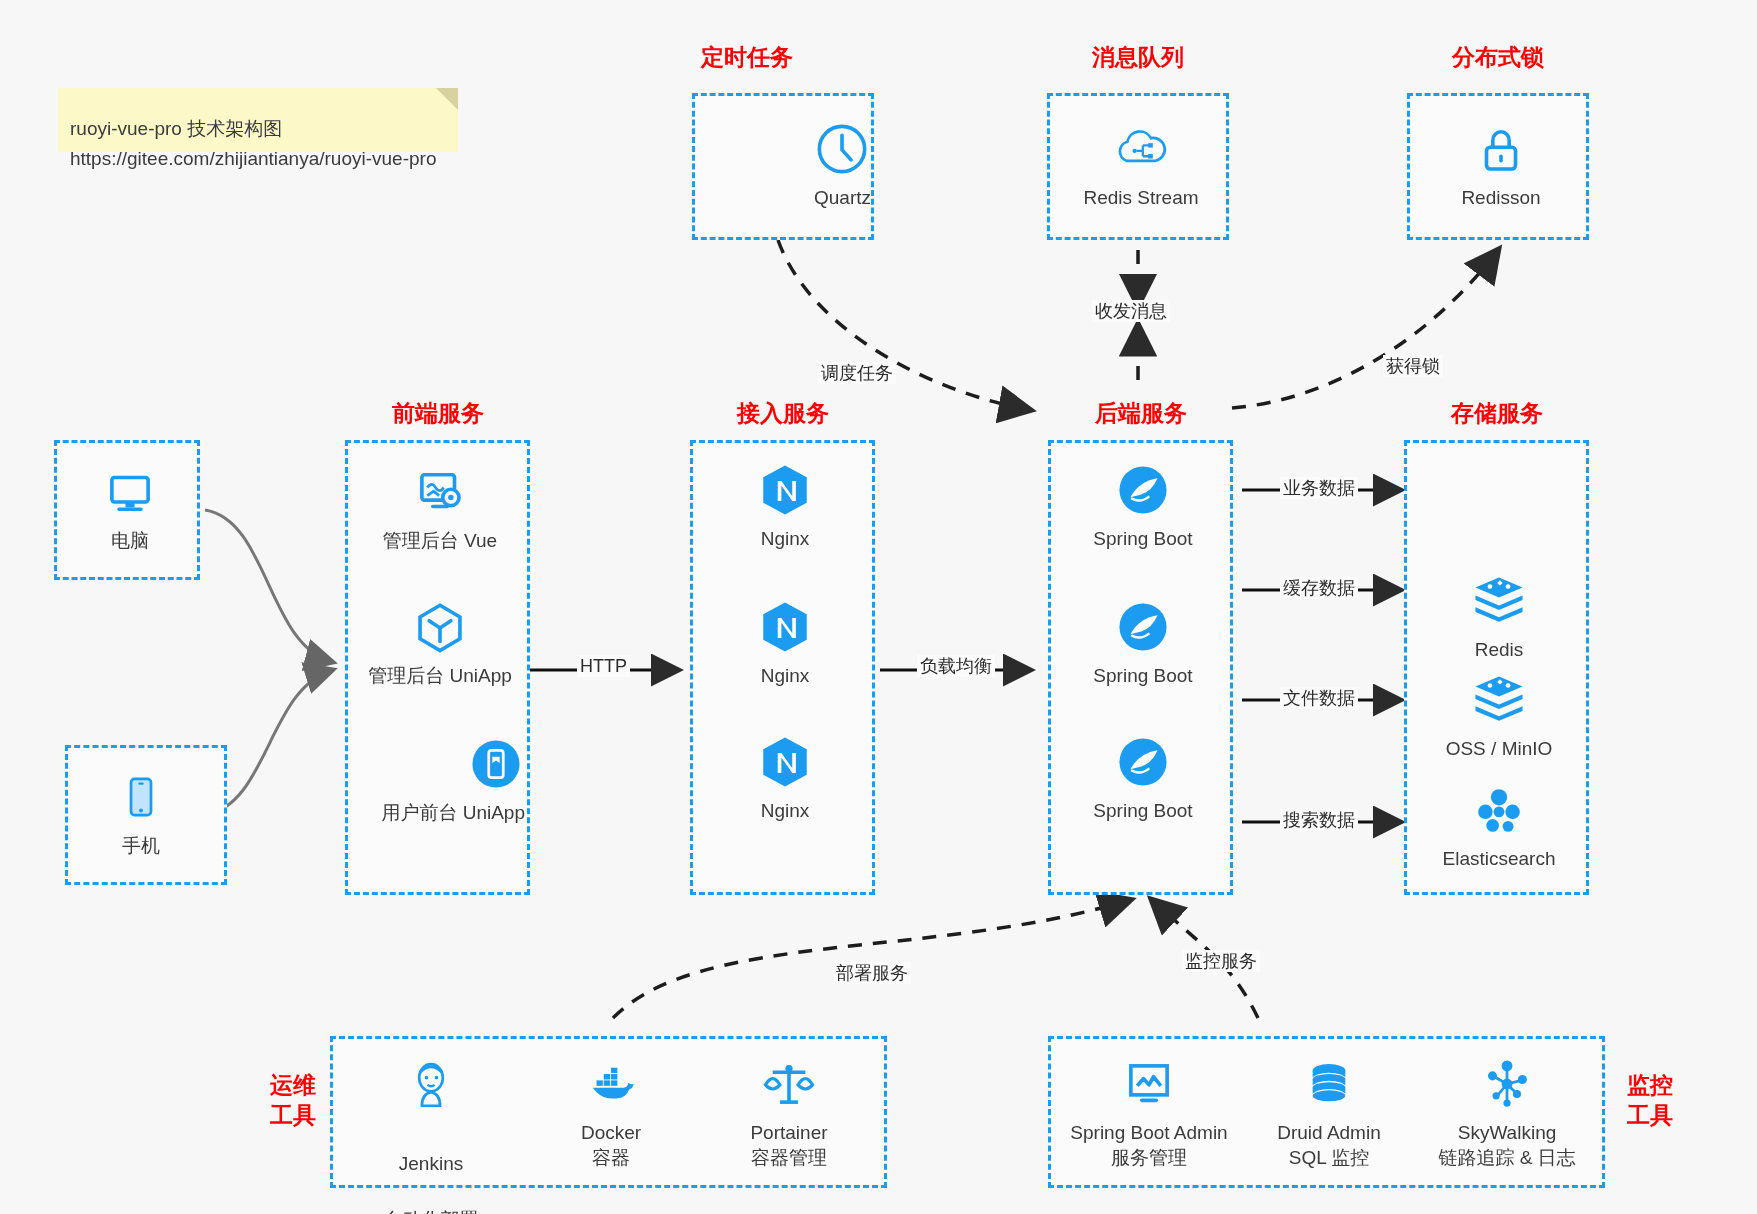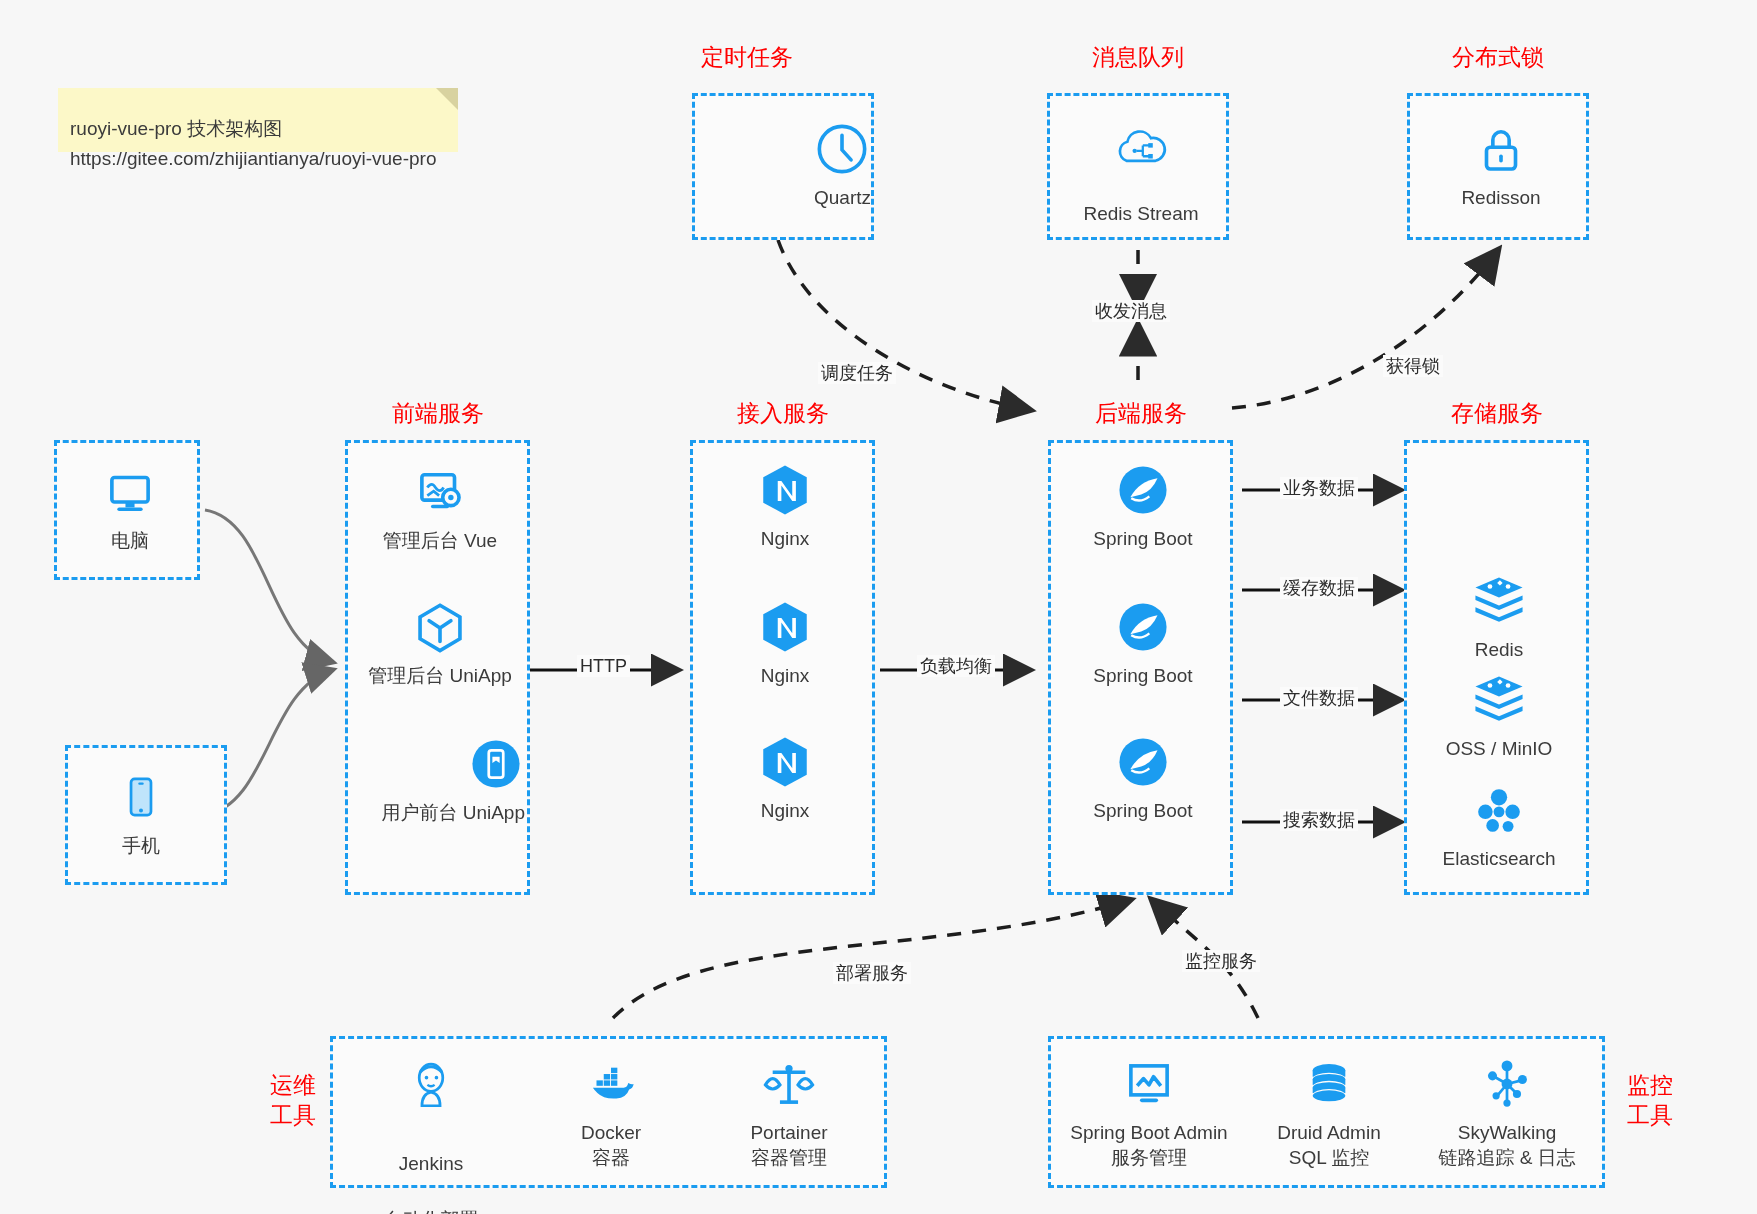--- a/index.html
+++ b/index.html
@@ -28,21 +28,21 @@
 
   
   .gbox{
     position:absolute;
     border:3px dashed #1b9cf0;
     background:#fbfbfb;
     box-sizing:border-box;
   }
   .gtitle{
     position:absolute;
-    color:#ff0000;font-weight:normal;font-size:23px;
+    color:#ff0000;font-weight:bold;font-size:23px;
     white-space:nowrap;text-align:center;
   }
   .gtitle.side{font-size:23px;line-height:30px;}
 
   
   .node{
     position:absolute;
     display:flex;flex-direction:column;align-items:center;justify-content:flex-start;
     width:170px;
   }
@@ -112,21 +112,21 @@
       <svg class="ico" viewBox="0 0 64 64">
         <circle cx="32" cy="32" r="25" fill="none" stroke="#1b9cf0" stroke-width="4"></circle>
         <path d="M32 17 L32 33 L42 44" fill="none" stroke="#1b9cf0" stroke-width="4" stroke-linecap="round"></path>
       </svg>
       <div class="lbl">Quartz</div>
     </div>
   </div>
 
   <div class="gtitle" style="left:1045px;top:42px;width:186px;">消息队列</div>
   <div class="gbox" style="left:1047px;top:93px;width:182px;height:147px;">
-    <div class="node" style="left:6px;top:24px;gap:16px;">
+    <div class="node" style="left:6px;top:24px;">
       <svg class="ico" viewBox="0 0 64 64">
         <path d="M16 45 a11 11 0 0 1 1 -21 a14 14 0 0 1 26 -4 a10 10 0 0 1 5 25 z" fill="none" stroke="#1b9cf0" stroke-width="3"></path>
         <path d="M27 34 L34 34 M34 28 L34 40 M34 28 L41 28 M34 40 L41 40" fill="none" stroke="#1b9cf0" stroke-width="2.5"></path>
         <circle cx="25" cy="34" r="2.4" fill="#1b9cf0"></circle>
         <rect x="40" y="25.5" width="5" height="5" fill="#1b9cf0"></rect>
         <rect x="40" y="37.5" width="5" height="5" fill="#1b9cf0"></rect>
       </svg>
       <div class="lbl">Redis Stream</div>
     </div>
   </div>

